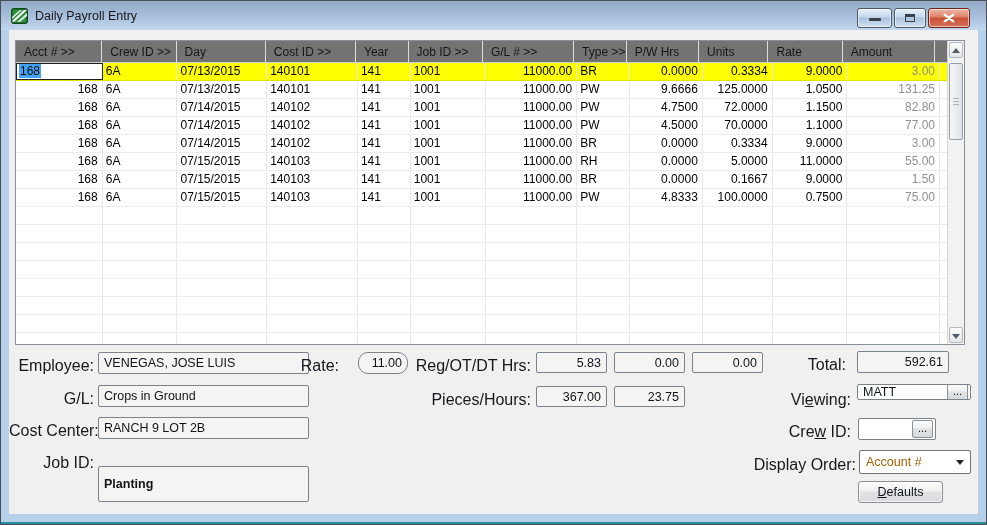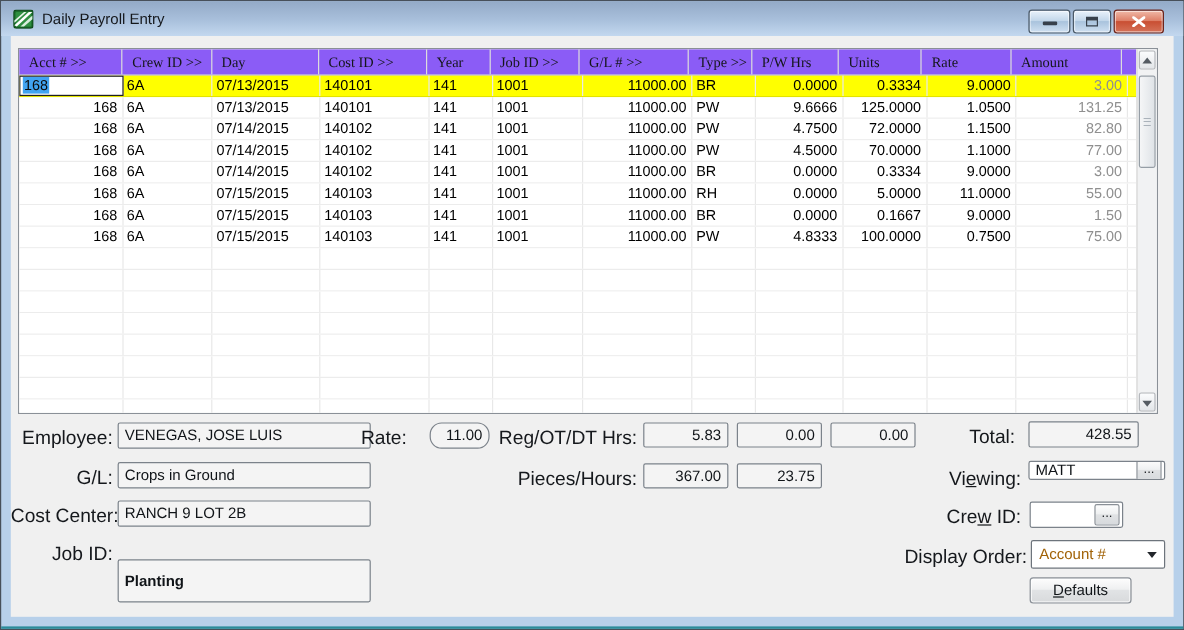--- a/index.html
+++ b/index.html
@@ -39,21 +39,21 @@
     position:absolute; left:8px; top:29px; right:8px; bottom:10px;
     background:#f0f0f0;
   }
 
   
   .grid {
     position:absolute; left:6px; top:10px; width:950px; height:305px;
     background:#fff; border:1px solid #8a9097; display:flex; overflow:hidden;
   }
   .grid-main { flex:1 1 auto; overflow:hidden; }
-  .ghead { display:flex; height:22px; background:#8b5cf6; border-bottom:1px solid #ccd1d6;font-family:Liberation Serif, serif; }
+  .ghead { display:flex; height:22px; background:#737373; border-bottom:1px solid #ccd1d6; }
   .hcell {
     font-size:12px; color:#14161a; padding:4px 4px 0 8px;
     border-right:1px solid #dcdcdc; white-space:nowrap; overflow:hidden;
   }
   .grow { display:flex; height:18px; border-bottom:1px solid #ececec; background:#fff; }
   .grow.sel-row { background:#ffff00; border-bottom-color:#e3e300; }
   .gcell {
     font-size:12px; color:#000; line-height:17px; padding:0 4px 0 3px;
     border-right:1px solid #e8e8e8; white-space:nowrap; overflow:hidden;
   }
@@ -429,21 +429,21 @@
     <div class="flabel" style="left:380px; width:142px; top:327px;">Reg/OT/DT Hrs:</div>
     <div class="fbox num" style="left:527px; top:322px; width:71px; height:21px;">5.83</div>
     <div class="fbox num" style="left:605px; top:322px; width:71px; height:21px;">0.00</div>
     <div class="fbox num" style="left:683px; top:322px; width:71px; height:21px;">0.00</div>
 
     <div class="flabel" style="left:380px; width:142px; top:361px;">Pieces/Hours:</div>
     <div class="fbox num" style="left:527px; top:356px; width:71px; height:21px;">367.00</div>
     <div class="fbox num" style="left:605px; top:356px; width:71px; height:21px;">23.75</div>
 
     <div class="flabel" style="left:700px; width:137px; top:326px;">Total:</div>
-    <div class="fbox num" style="left:848px; top:321px; width:92px; height:22px;">428.55</div>
+    <div class="fbox num" style="left:848px; top:321px; width:92px; height:22px;">592.61</div>
 
     <div class="flabel" style="left:700px; width:142px; top:361px;"><span>Vi</span><span class="ukey">e</span><span>wing:</span></div>
     <div class="fbox white" style="left:848px; top:354px; width:114px; height:16px;">
       <span>MATT</span>
       <span class="browse-btn">...</span>
     </div>
 
     <div class="flabel" style="left:700px; width:142px; top:393px;"><span>Cre</span><span class="ukey">w</span><span> ID:</span></div>
     <div class="fbox white" style="left:849px; top:388px; width:78px; height:22px;">
       <span></span>

